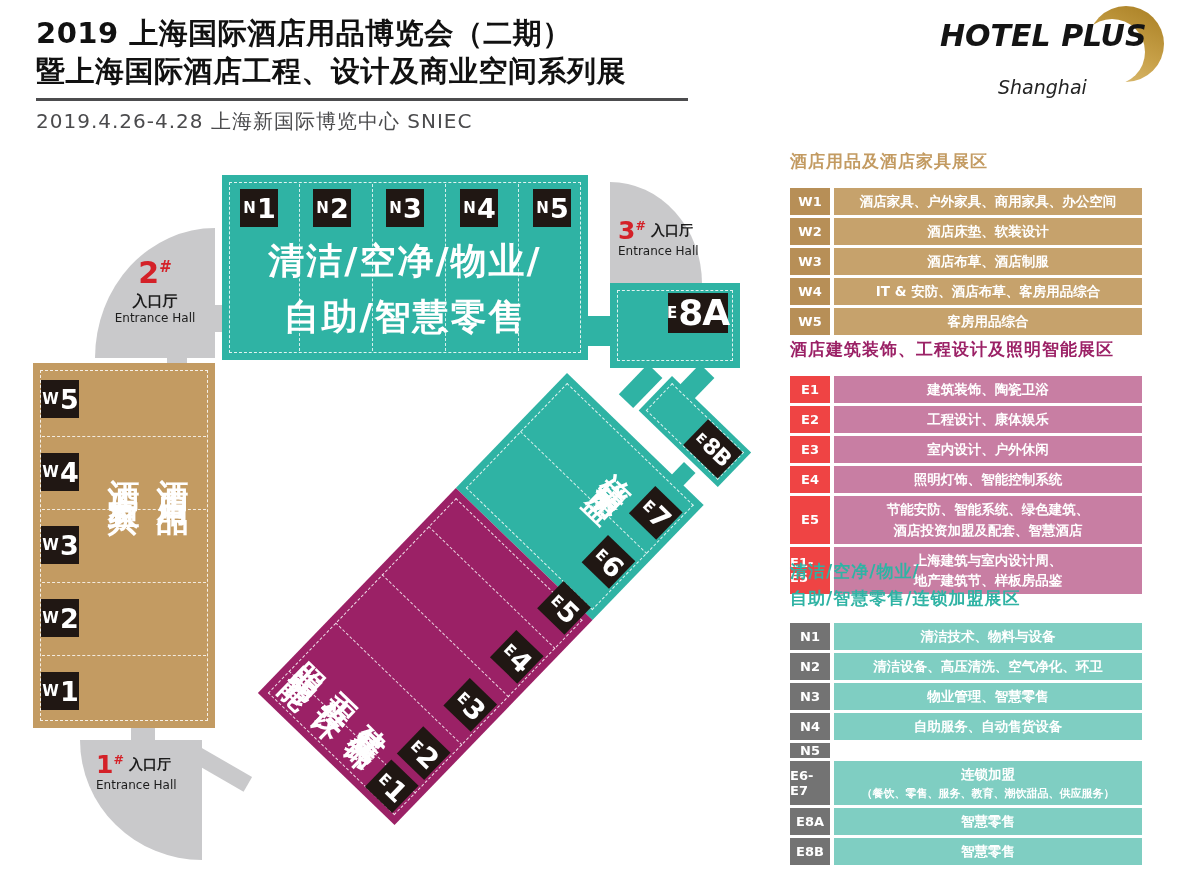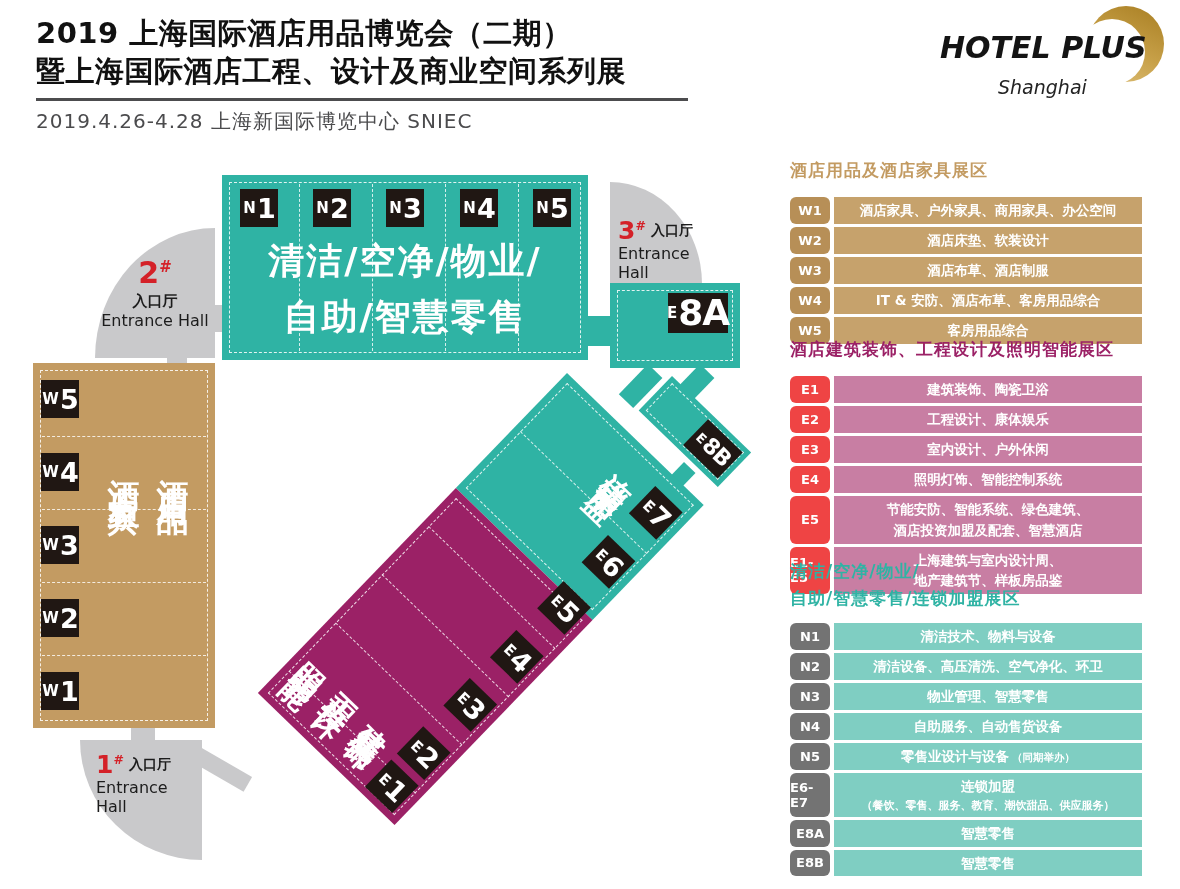--- a/index.html
+++ b/index.html
@@ -8,21 +8,21 @@
     font-family:"DejaVu Sans","Liberation Sans",sans-serif;color:#222;
   }
   
   .hdr-title{position:absolute;left:36px;top:14px;font-weight:900;font-size:29px;line-height:38px;color:#111;letter-spacing:0.5px;}
   .hdr-rule{position:absolute;left:36px;top:98px;width:652px;height:3px;background:#4c4c4e;}
   .hdr-date{position:absolute;left:36px;top:108px;font-size:20px;color:#4b4b4d;letter-spacing:1px;}
   .logo{position:absolute;left:940px;top:6px;width:230px;height:92px;}
   .logo .crescent{position:absolute;left:148px;top:0px;width:76px;height:76px;}
   .logo .crescent .c-out{position:absolute;inset:0;border-radius:50%;background:linear-gradient(205deg,#a87e22,#c8a149 55%,#dfc27c);}
   .logo .crescent .c-in{position:absolute;left:-9px;top:13px;width:66px;height:66px;border-radius:50%;background:#fff;}
-  .logo .l-name{position:absolute;left:0;top:24px;width:200px;font-size:30px;font-weight:900;font-style:italic;color:#141414;white-space:nowrap;}
+  .logo .l-name{position:absolute;left:0;top:12px;width:200px;font-size:30px;font-weight:900;font-style:italic;color:#141414;white-space:nowrap;}
   .logo .l-city{position:absolute;left:58px;top:58px;font-size:19px;font-style:italic;color:#232323;margin-top:12px;}
   
   .blk{position:absolute;}
   .dash-inner{position:absolute;inset:7px;border:1.5px dashed rgba(255,255,255,.85);pointer-events:none;}
   .tile{position:absolute;width:38px;height:38px;background:#201713;color:#fff;display:flex;align-items:center;justify-content:center;gap:1px;}
   .tile .tp{font-size:15px;font-weight:bold;line-height:1;}
   .tile .tn{font-size:27px;font-weight:bold;line-height:1;letter-spacing:-1px;}
   .teal-bg{background:#2FB3A4;}
   .gray-bg{background:#C9C9CB;}
   
@@ -69,37 +69,37 @@
   .fan2 .inner{padding-top:30px;}
   .fan3{left:610px;top:182px;width:92px;height:102px;border-radius:0 100% 0 0;}
   .fan3 .inner{padding:36px 0 0 8px;}
   .fan1{left:80px;top:740px;width:122px;height:120px;border-radius:0 0 0 100%;}
   .fan1 .inner{padding:12px 0 0 16px;}
   .fan .num{color:#D42128;font-weight:900;line-height:1;}
   .fan .num sup{font-size:0.5em;}
   .fan2 .num{font-size:30px;}
   .fan1 .num,.fan3 .num{font-size:25px;vertical-align:middle;}
   .fan .cn{font-weight:bold;font-size:14px;}
-  .fan .en{font-size:16px;}
+  .fan .en{font-size:12px;}
   .fan2 .cn{display:block;margin-top:4px;font-size:15px;}
   .fan2 .en{display:block;}
   .fan1 .cn,.fan3 .cn{margin-left:5px;}
   .fan1 .en,.fan3 .en{display:block;margin-top:1px;}
   
   .lsec{position:absolute;left:790px;width:352px;}
-  .lsec-furniture{top:150px;margin-top:9px;}
+  .lsec-furniture{top:150px;}
   .lsec-engineering{top:338px;}
   .lsec-cleaning{top:560px;}
   .ltitle{font-size:17px;font-weight:bold;letter-spacing:1px;margin-bottom:15px;}
   .lsec-furniture .ltitle{color:#C39B62;}
   .lsec-engineering .ltitle{color:#9B2166;}
   .lsec-cleaning .ltitle{color:#2FB3A4;margin-bottom:4px;}
   .lsec-cleaning .ltitle2{margin-bottom:13px;}
   .lrow{display:flex;margin-bottom:3px;}
-  .lcode{flex:0 0 40px;margin-right:4px;display:flex;align-items:center;justify-content:center;color:#fff;font-weight:bold;font-size:13px;border-radius:6px;}
+  .lcode{flex:0 0 40px;margin-right:4px;display:flex;align-items:center;justify-content:center;color:#fff;font-weight:bold;font-size:13px;}
   .ldesc{flex:1;display:flex;flex-direction:column;align-items:center;justify-content:flex-start;color:#fff;font-weight:bold;font-size:13.5px;line-height:1.55;padding:3px 4px;text-align:center;}
   .sec-tan .lcode{background:#B78F57;}
   .sec-tan .ldesc{background:#C6A26C;}
   .sec-mag .lcode{background:#ef4444;}
   .sec-mag .ldesc{background:#C87EA3;}
   .sec-teal .lcode{background:#737373;}
   .sec-teal .ldesc{background:#7FCEC2;}
   .lnote{font-size:10.5px;margin-left:3px;}
   .ldesc .small2{font-size:11px;}
 </style>
@@ -375,23 +375,20 @@
       </div>
   </div>
   <div class="lrow">
     <div class="lcode">N4</div>
     <div class="ldesc">
         <span>自助服务、自动售货设备</span>
       </div>
   </div>
   <div class="lrow">
     <div class="lcode">N5</div>
-    <div class="ldesc">
-        <span><span>零售业设计与设备</span><span class="lnote">（同期举办）</span></span>
-      </div>
   </div>
   <div class="lrow">
     <div class="lcode">E6-E7</div>
     <div class="ldesc">
       <span>连锁加盟</span>
       <span class="small2">（餐饮、零售、服务、教育、潮饮甜品、供应服务）</span>
     </div>
   </div>
   <div class="lrow">
     <div class="lcode">E8A</div>

